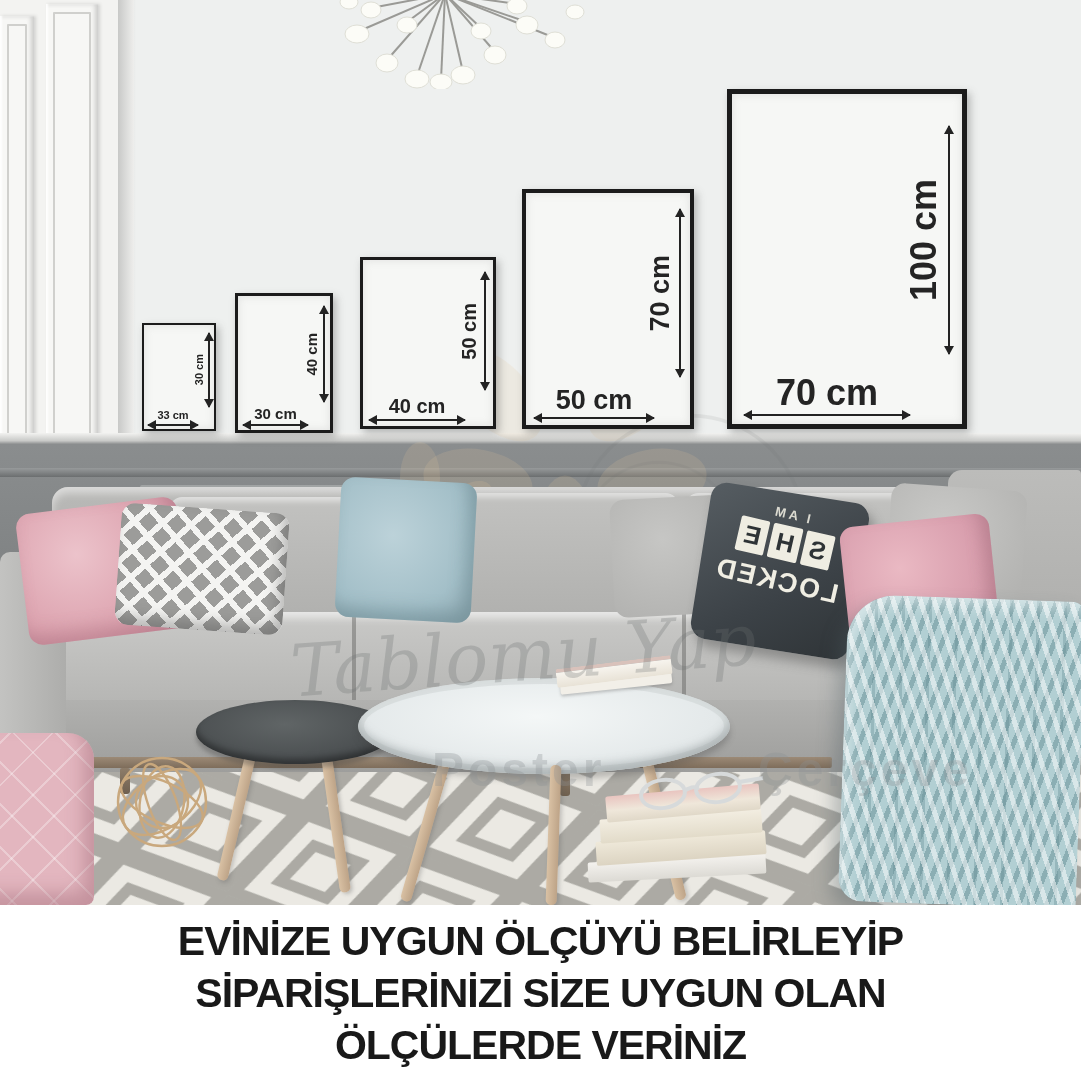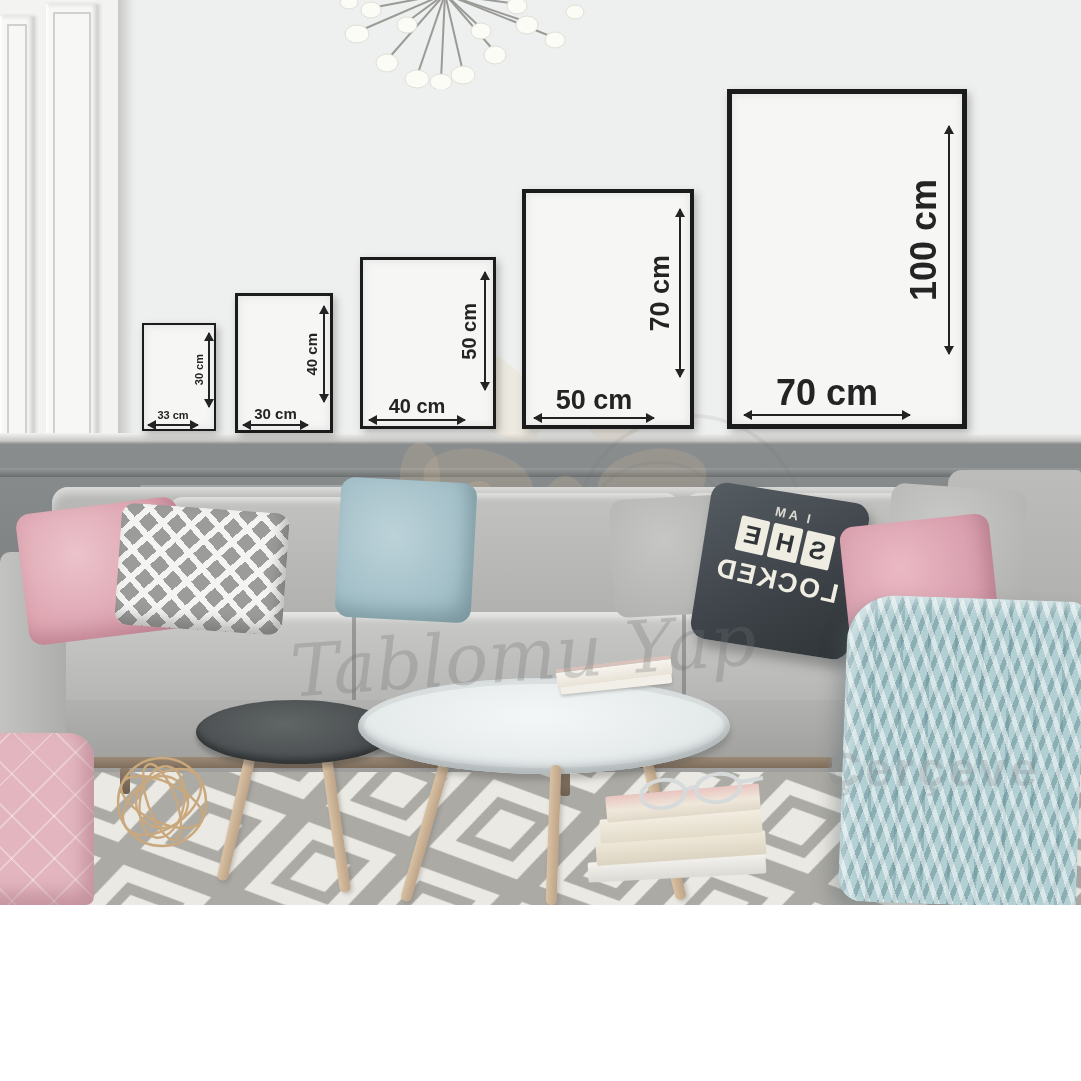--- a/index.html
+++ b/index.html
@@ -105,21 +105,21 @@
   .tleg{position:absolute;width:11px;background:linear-gradient(90deg,#d9c1a4,#bda387);border-radius:5px;box-shadow:2px 2px 4px rgba(90,90,90,.3);}
 
   
   .bookslab{position:absolute;border-radius:2px;}
   .glasses{left:618px;top:768px;width:150px;height:50px;}
 
   
   .wm-script{left:290px;top:608px;width:620px;font-family:"DejaVu Serif", serif;font-style:italic;font-size:72px;color:#6e7272;opacity:.28;transform:rotate(-4deg);white-space:nowrap;}
   .wm-sub{top:742px;font-size:48px;font-weight:bold;color:#8b9093;opacity:.30;letter-spacing:4px;white-space:nowrap;}
   .wm-poster{left:432px;}
-  .wm-cerceve{left:826px;}
+  .wm-cerceve{left:758px;}
 
   
   .caption{left:0;top:905px;width:1081px;height:176px;background:#ffffff;display:flex;flex-direction:column;align-items:center;justify-content:center;gap:2px;}
   .capline{font-size:41px;line-height:50px;font-weight:bold;color:#191919;letter-spacing:-1px;text-align:center;}
 </style>
 </head>
 <body>
 
 <div class="stage">
   <div class="abs photo">
@@ -341,16 +341,22 @@
     <svg class="abs glasses" viewBox="0 0 150 50">
       <g fill="none" stroke="#d7dadb" stroke-width="4">
         <ellipse cx="45" cy="26" rx="22" ry="14" transform="rotate(-8 45 26)"></ellipse>
         <ellipse cx="100" cy="20" rx="22" ry="14" transform="rotate(-8 100 20)"></ellipse>
         <path d="M66,23 Q78,16 80,22"></path>
         <path d="M121,14 L145,10"></path>
       </g>
     </svg>
 
     <div class="abs wm-script">Tablomu Yap</div>
+    <div class="abs wm-sub wm-poster">Poster</div>
     <div class="abs wm-sub wm-cerceve">Çerçeve</div>
   </div>
 
+  <div class="abs caption">
+    <div class="capline">EVİNİZE UYGUN ÖLÇÜYÜ BELİRLEYİP</div>
+    <div class="capline">SİPARİŞLERİNİZİ SİZE UYGUN OLAN</div>
+    <div class="capline">ÖLÇÜLERDE VERİNİZ</div>
+  </div>
 </div>
 
 </body></html>

